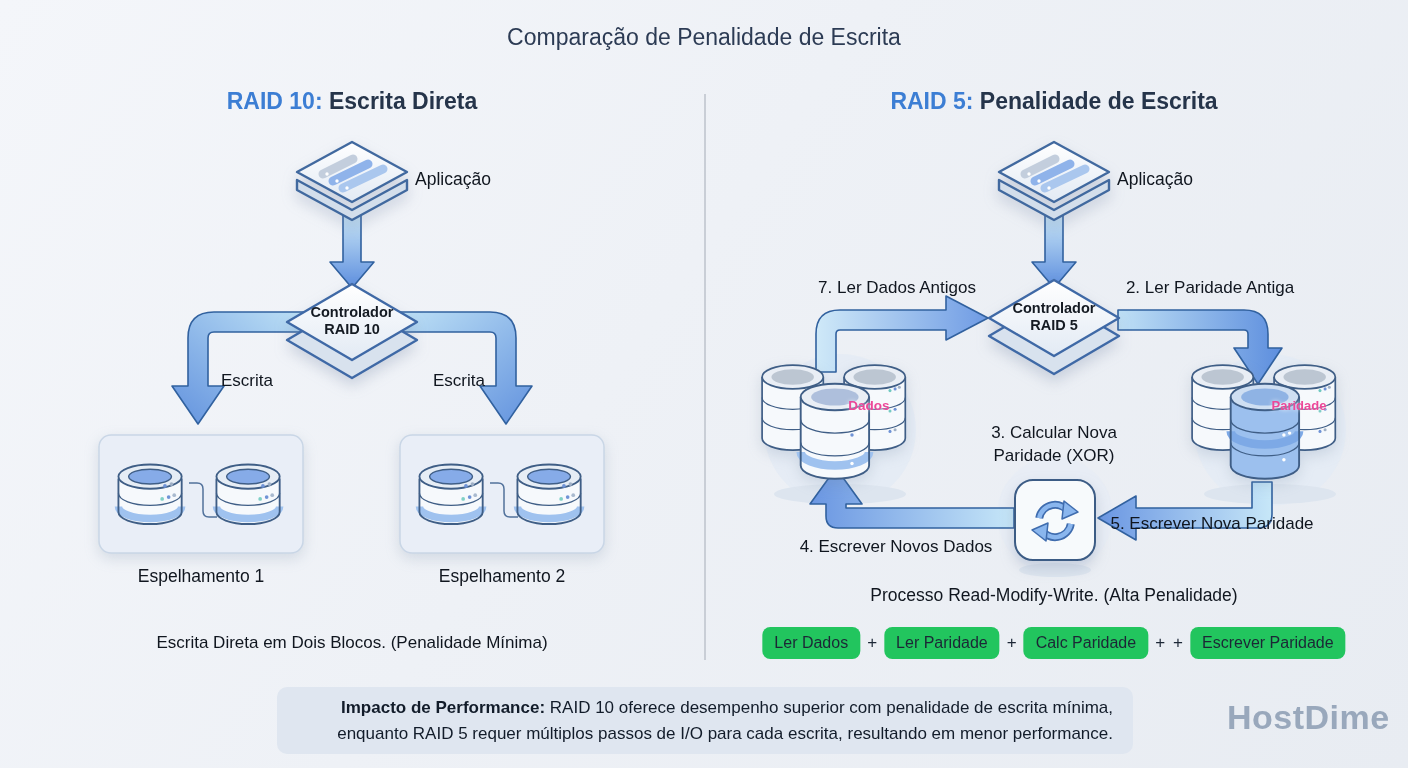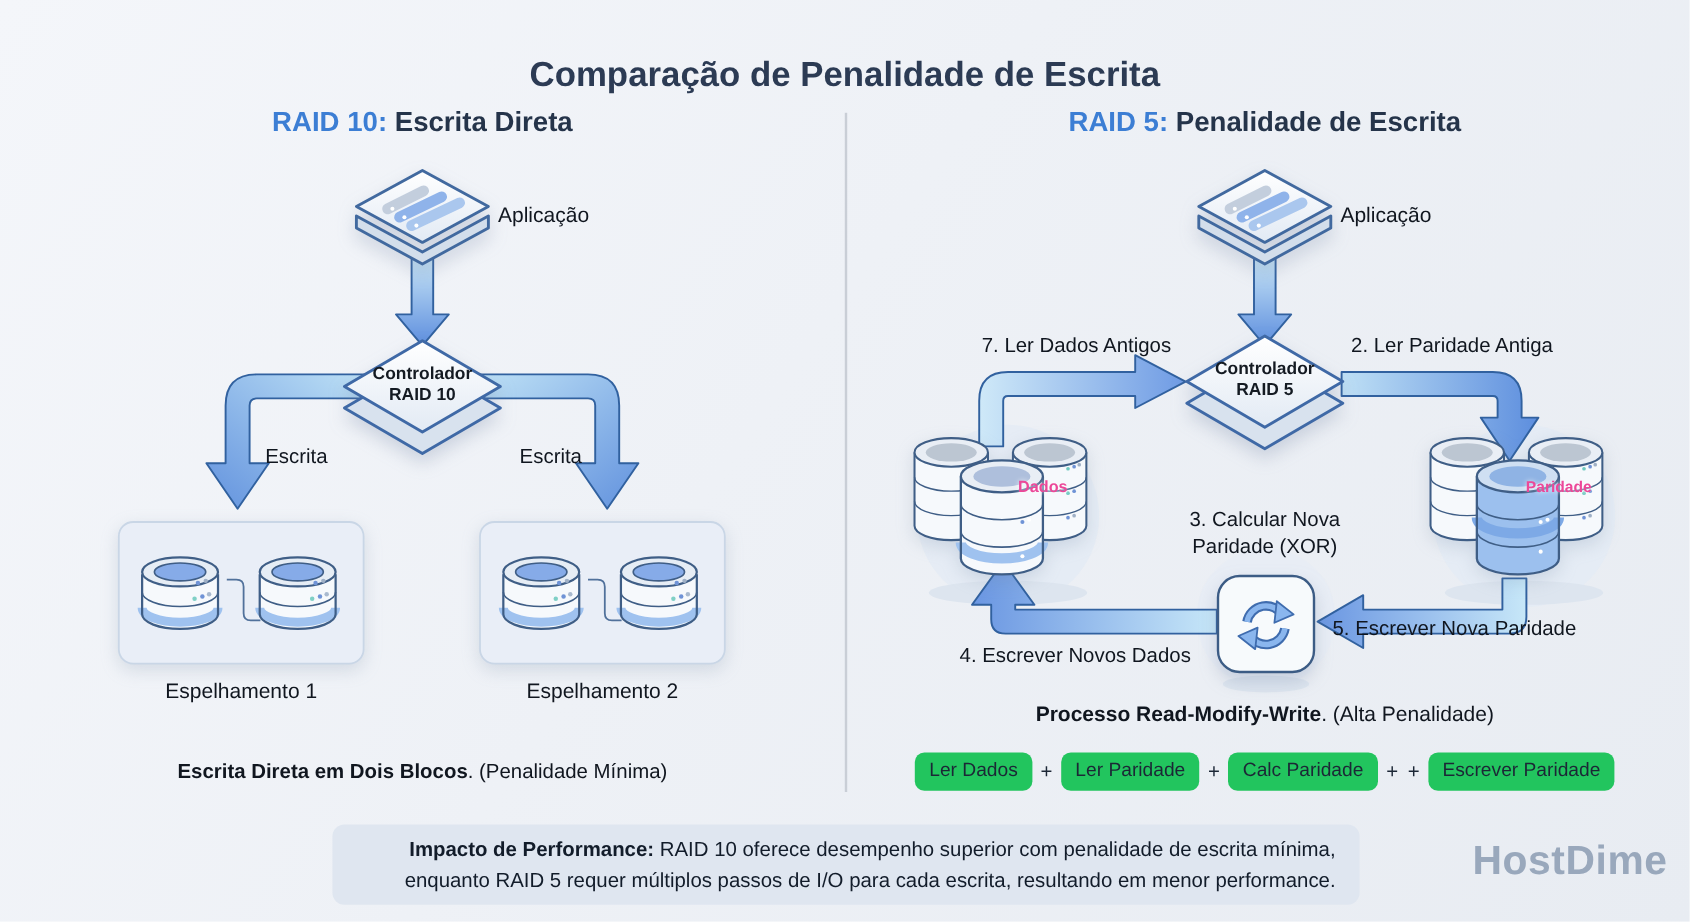--- a/index.html
+++ b/index.html
@@ -4,34 +4,34 @@
 <style>
   html,body{margin:0;padding:0;}
   body{
     width:1408px;height:768px;overflow:hidden;
     font-family:"Liberation Sans", sans-serif;
     background:linear-gradient(125deg,#f4f6fa 0%,#eef1f6 45%,#e8ecf2 100%);
     position:relative;
   }
   .abs{position:absolute;}
   .ctr{transform:translateX(-50%);text-align:center;}
-  .title{left:704px;top:24px;font-size:29px;font-weight:bold;color:#2c3b54;white-space:nowrap;margin-top:23px;}
+  .title{left:704px;top:24px;font-size:23px;font-weight:normal;color:#2c3b54;white-space:nowrap;}
   .colhead{top:88px;font-size:23px;font-weight:bold;color:#25344a;white-space:nowrap;}
   .colhead .accent{color:#3c7ed4;}
   .divider{left:704px;top:94px;width:2px;height:566px;background:#c9ced6;}
   .applabel{font-size:17.5px;color:#10161f;}
   .diamond-text{width:130px;text-align:center;font-size:14.5px;font-weight:bold;color:#141a22;line-height:1.2;}
   .diamond-text span{display:block;}
   .lbl{font-size:17px;color:#10161f;white-space:nowrap;}
   .lbl2{font-size:17px;color:#10161f;line-height:1.35;white-space:nowrap;}
   .lbl2 span{display:block;}
   .mirrorlbl{font-size:17.5px;color:#10161f;white-space:nowrap;}
   .stacklbl{font-size:13px;font-weight:bold;color:#ec4899;white-space:nowrap;text-shadow:0 0 4px rgba(255,255,255,.85);margin-left:33px;}
   .caption{font-size:17px;color:#10161f;white-space:nowrap;}
-  .caption b,.process b{font-weight:bold;}
+  .caption b,.process b{font-weight:normal;}
   .process{font-size:17.5px;color:#10161f;white-space:nowrap;}
   .chips{top:627px;left:1054px;display:flex;align-items:center;justify-content:center;white-space:nowrap;}
   .chip{background:#22c55e;border-radius:8px;padding:7px 12px;font-size:16px;color:#1c2736;margin:0 3px;}
   .plus{font-size:17px;color:#1c2736;margin:0 4px;}
   .note{left:277px;top:687px;width:856px;min-height:50px;background:#dfe6f0;border-radius:10px;
         display:flex;align-items:center;justify-content:center;}
   .note p{margin:8px 20px;font-size:17px;line-height:1.5;color:#121c2a;text-align:right;}
   .note b{font-weight:bold;}
   .brand{left:1208px;top:698px;font-size:34px;font-weight:bold;color:#99a8bc;letter-spacing:.5px;white-space:nowrap;margin-left:19px;}
   .icon-shadow{filter:drop-shadow(0 7px 7px rgba(110,130,160,.28));}

